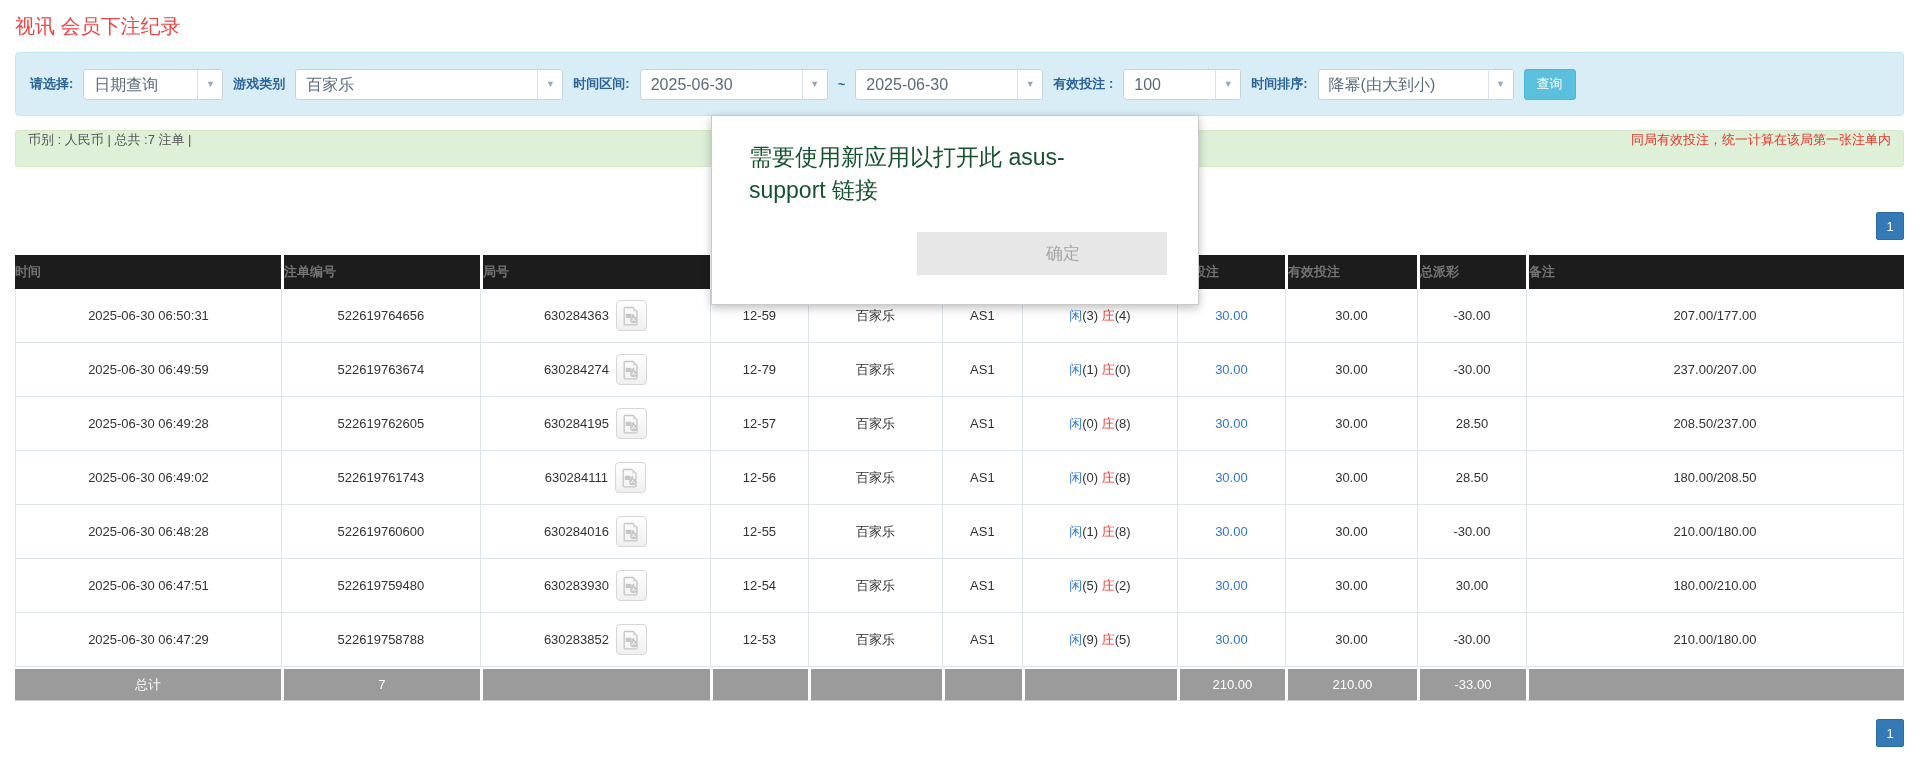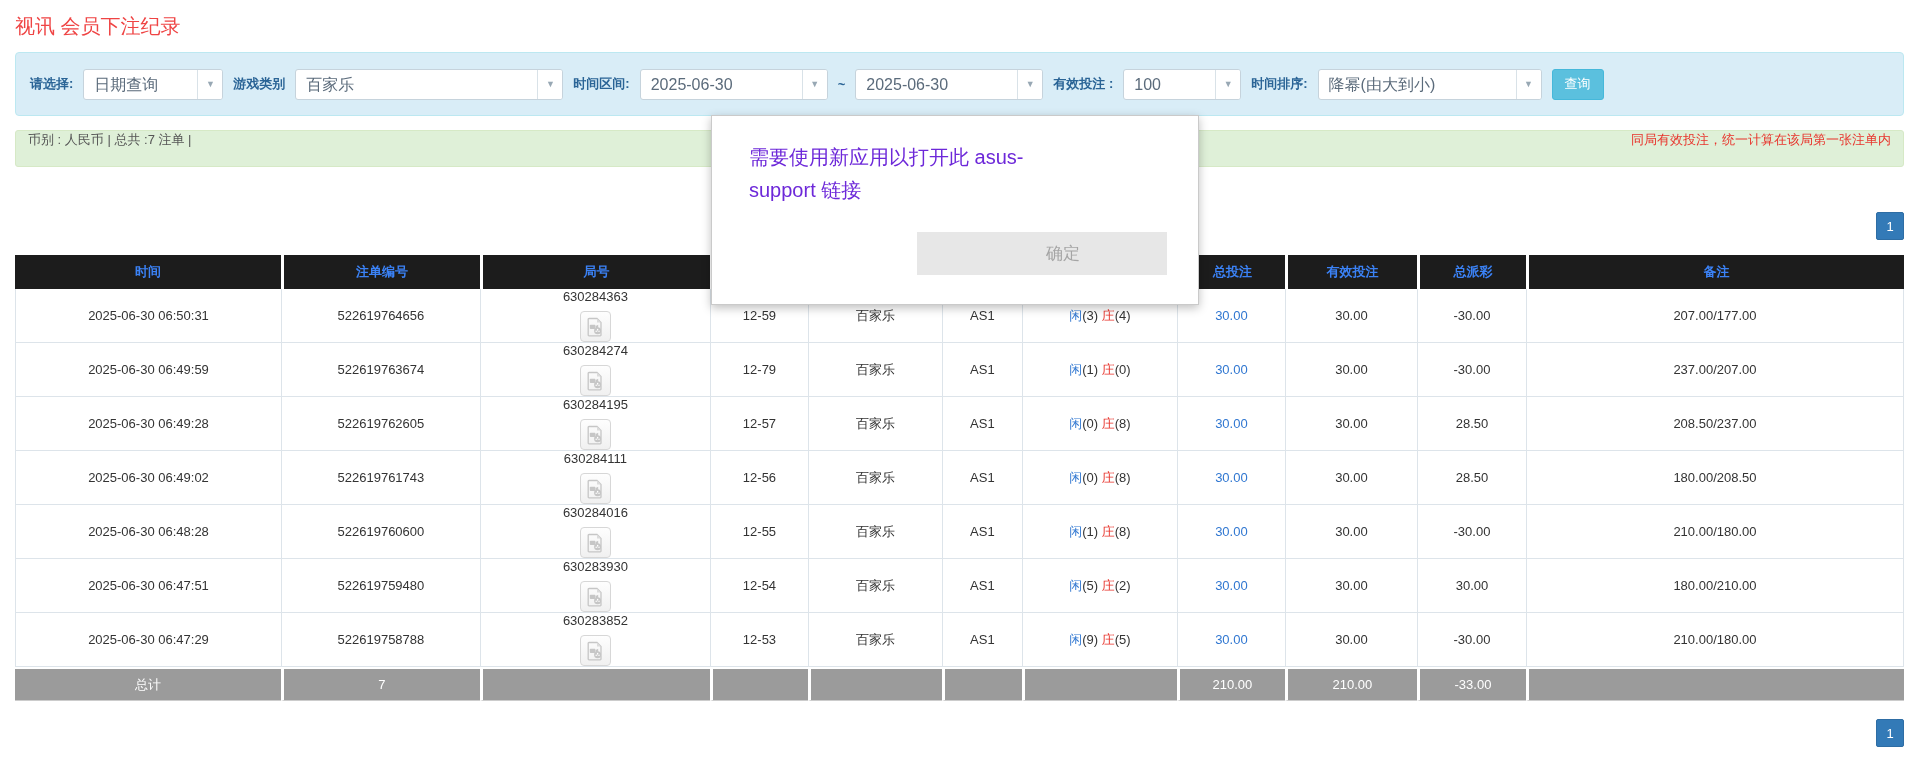--- a/index.html
+++ b/index.html
@@ -23,21 +23,21 @@
     margin:0 15px;height:64px;background:var(--panel-blue);
     border:1px solid var(--panel-border);border-radius:4px;
     display:flex;align-items:center;padding:16px 14px;gap:10px;font-size:13px;white-space:nowrap;
   }
   .f-label{color:var(--label-blue);font-weight:bold;}
   .tilde{color:var(--label-blue);font-weight:bold;}
   .sel{display:flex;align-items:stretch;background:#fff;border:1px solid #c6d3dc;border-radius:3px;height:31px;overflow:hidden;}
   .sel .val{flex:1;padding:0 10px;line-height:29px;color:#5b6b7b;font-size:16px;overflow:hidden;}
   .sel .caret{width:25px;border-left:1px solid #d9e2e8;display:flex;align-items:center;justify-content:center;color:#98a8b4;font-size:9px;background:#fff;}
   .w-select1{width:140px;} .w-game{width:268px;} .w-date{width:188px;}
-  .w-pagesize{width:118px;} .w-sort{width:224px;gap:48px;}
+  .w-pagesize{width:118px;} .w-sort{width:196px;gap:48px;}
   .search-btn{
     height:31px;padding:0 12px;background:var(--btn-info);border:1px solid var(--btn-info-border);
     color:#fff;font-size:13px;border-radius:3px;cursor:pointer;
   }
 
   
   .summary-bar{
     margin:14px 15px 0;height:37px;background:var(--bar-green);border:1px solid var(--bar-green-border);
     border-radius:3px;display:flex;align-items:flex-start;justify-content:space-between;padding:0 12px;font-size:13px;
   }
@@ -49,50 +49,50 @@
   .pager-top{margin-top:45px;margin-bottom:15px;}
   .pager-bottom{margin-top:18px;}
   .page-btn{
     width:28px;height:28px;background:var(--pager-blue);border:1px solid var(--pager-border);
     color:#fff;font-size:13px;display:flex;align-items:center;justify-content:center;border-radius:2px;cursor:pointer;
   }
 
   
   table.records{width:1889px;margin:0 15px;border-collapse:separate;border-spacing:0;table-layout:fixed;font-size:13px;}
   table.records th{
-    background:var(--header-black);color:#3b82f6;font-weight:bold;height:34px;text-align:center;padding:0;
+    background:var(--header-black);color:#737373;font-weight:bold;height:34px;text-align:left;padding:0;
   }
   table.records th + th{border-left:3px solid #fff;}
   table.records td{
     height:54px;text-align:center;background:#fff;color:#333;
     border-bottom:1px solid var(--cell-border);padding:0 4px;overflow:hidden;
   }
   table.records td + td{border-left:1px solid var(--cell-border);}
   table.records tr.data-row td:first-child{border-left:1px solid var(--cell-border);}
   table.records tr.data-row td:last-child{border-right:1px solid var(--cell-border);}
   tr.total-row td{
     background:var(--subtotal-gray);color:#fff;height:34px;border-bottom:none;border-top:2px solid #fff;
   }
   tr.total-row td + td{border-left:3px solid var(--subtotal-gray);border-left-color:#fff;}
   tr.total-row:last-child td{border-bottom:1px solid #ccc;}
   .t-blue{color:var(--blue);}
   .t-red{color:var(--red);}
   td .bet-link{color:var(--blue);cursor:pointer;}
-  .round-cell{display:flex;align-items:center;justify-content:center;gap:7px;flex-direction:column;}
+  .round-cell{display:flex;align-items:center;justify-content:center;gap:7px;}
   .video-btn{
     width:31px;height:31px;border:1px solid #d7d7d7;border-radius:4px;cursor:pointer;
     background:linear-gradient(#fefefe,#f0f0f0);display:flex;align-items:center;justify-content:center;padding:0;
   }
 
   
   .app-dialog{
     position:absolute;left:711px;top:115px;width:488px;height:190px;background:#fff;
     border:1px solid #cacaca;box-shadow:0 3px 9px rgba(0,0,0,.25);z-index:20;
   }
-  .app-dialog .msg{margin:25px 37px 0;font-size:20px;line-height:33px;color:#6d28d9;}
+  .app-dialog .msg{margin:25px 37px 0;font-size:23px;line-height:33px;color:#14532d;}
   .app-dialog .ok-btn{
     position:absolute;right:31px;bottom:29px;width:250px;height:43px;background:#e7e7e7;border:none;
     color:#a5a5a5;font-size:17px;display:flex;align-items:center;justify-content:center;cursor:default;padding-left:42px;
   }
 </style>
 </head>
 <body>
 
 <h1 class="page-title">视讯 会员下注纪录</h1>
 

